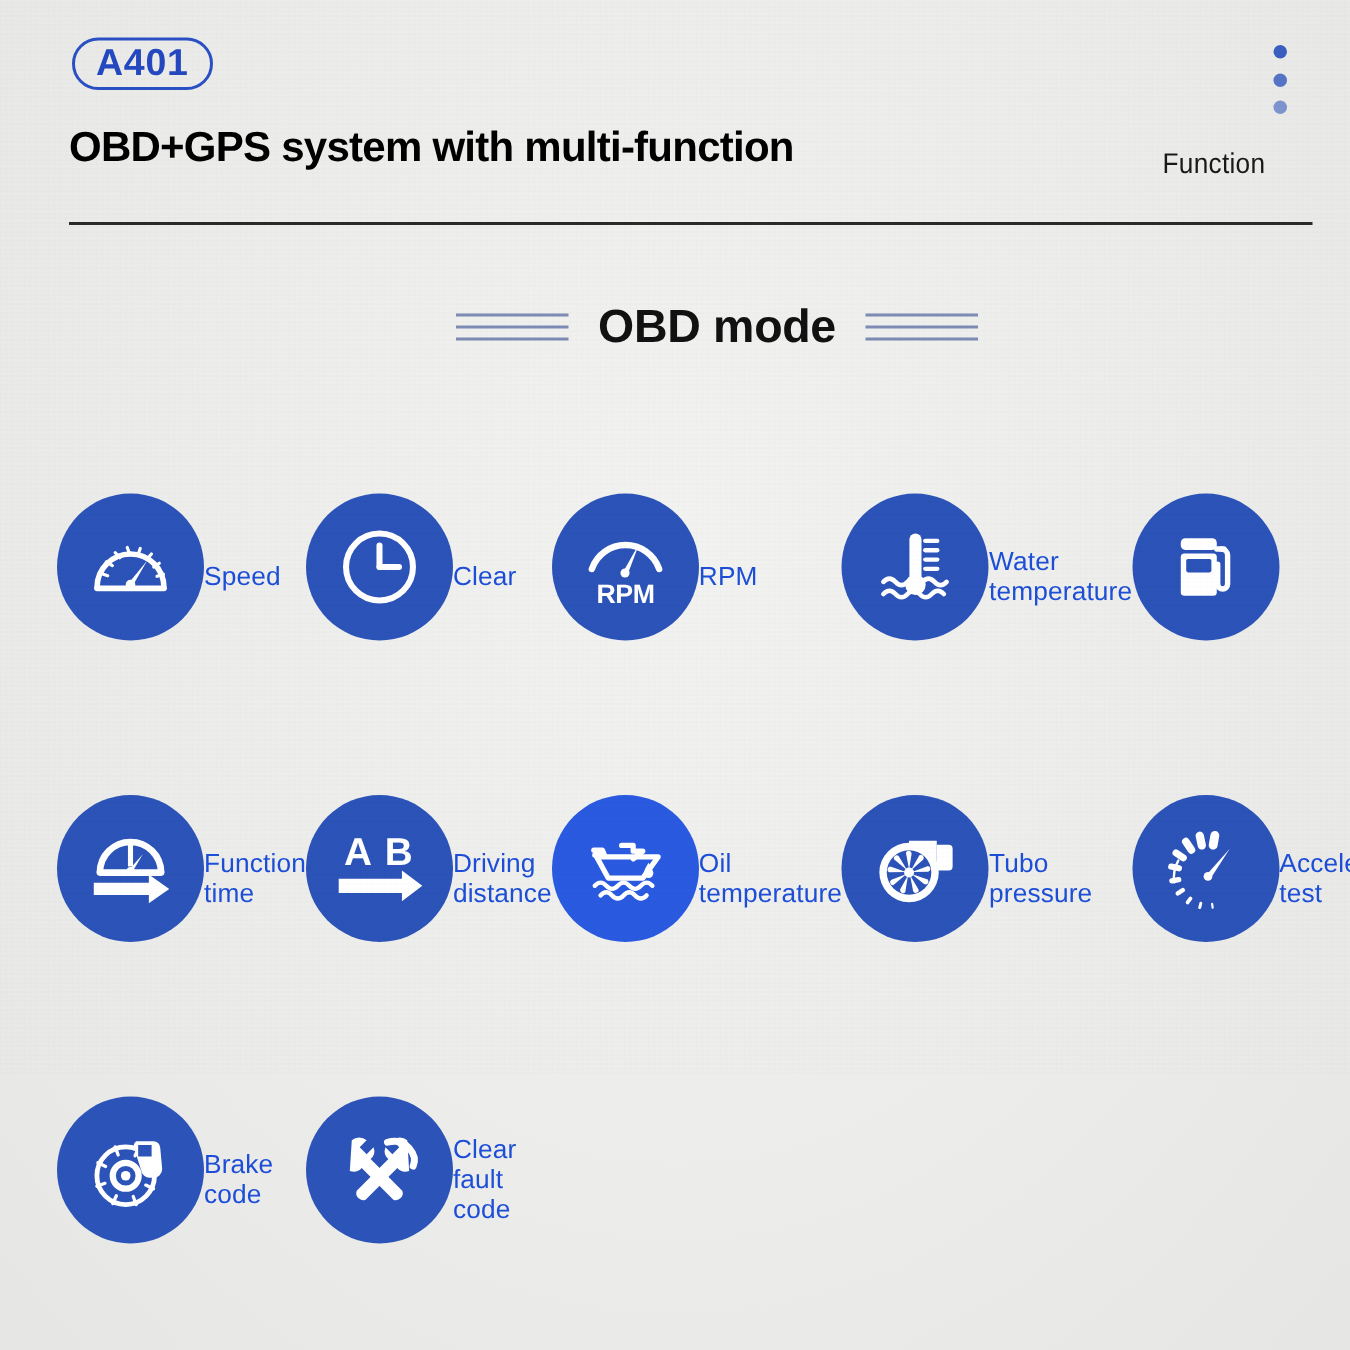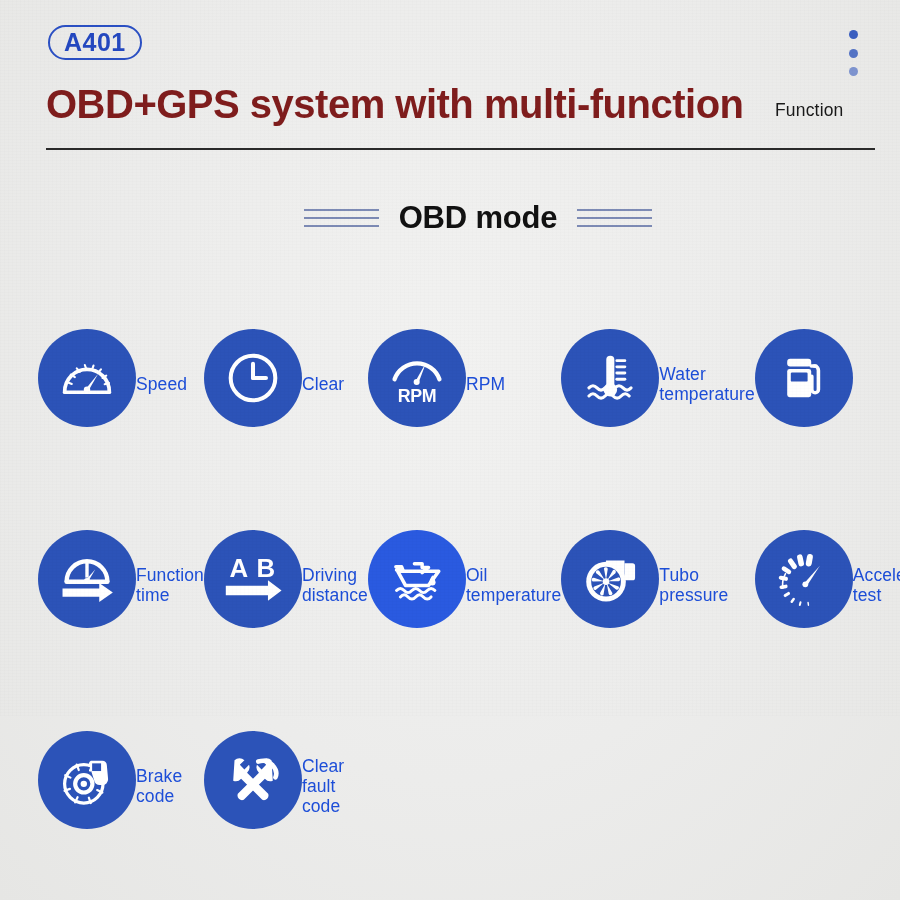--- a/index.html
+++ b/index.html
@@ -84,24 +84,24 @@
     border-radius: 50%;
     background: #3b5fc0;
   }
   .kebab i:nth-child(2) { opacity: .85; }
   .kebab i:nth-child(3) { opacity: .62; }
 
   .title {
     position: absolute;
     left: 46px;
     top: 82px;
-    font-size: 40px;
+    font-size: 28px;
     font-weight: bold;
     letter-spacing: -.5px;
-    color: #7f1d1d;
+    color: #000000;
     white-space: nowrap;
   }
   .function-label {
     position: absolute;
     left: 775px;
     top: 99px;
     font-size: 19px;
     color: #1a1a1a;
     letter-spacing: .2px;
     transform: scaleX(.92);

